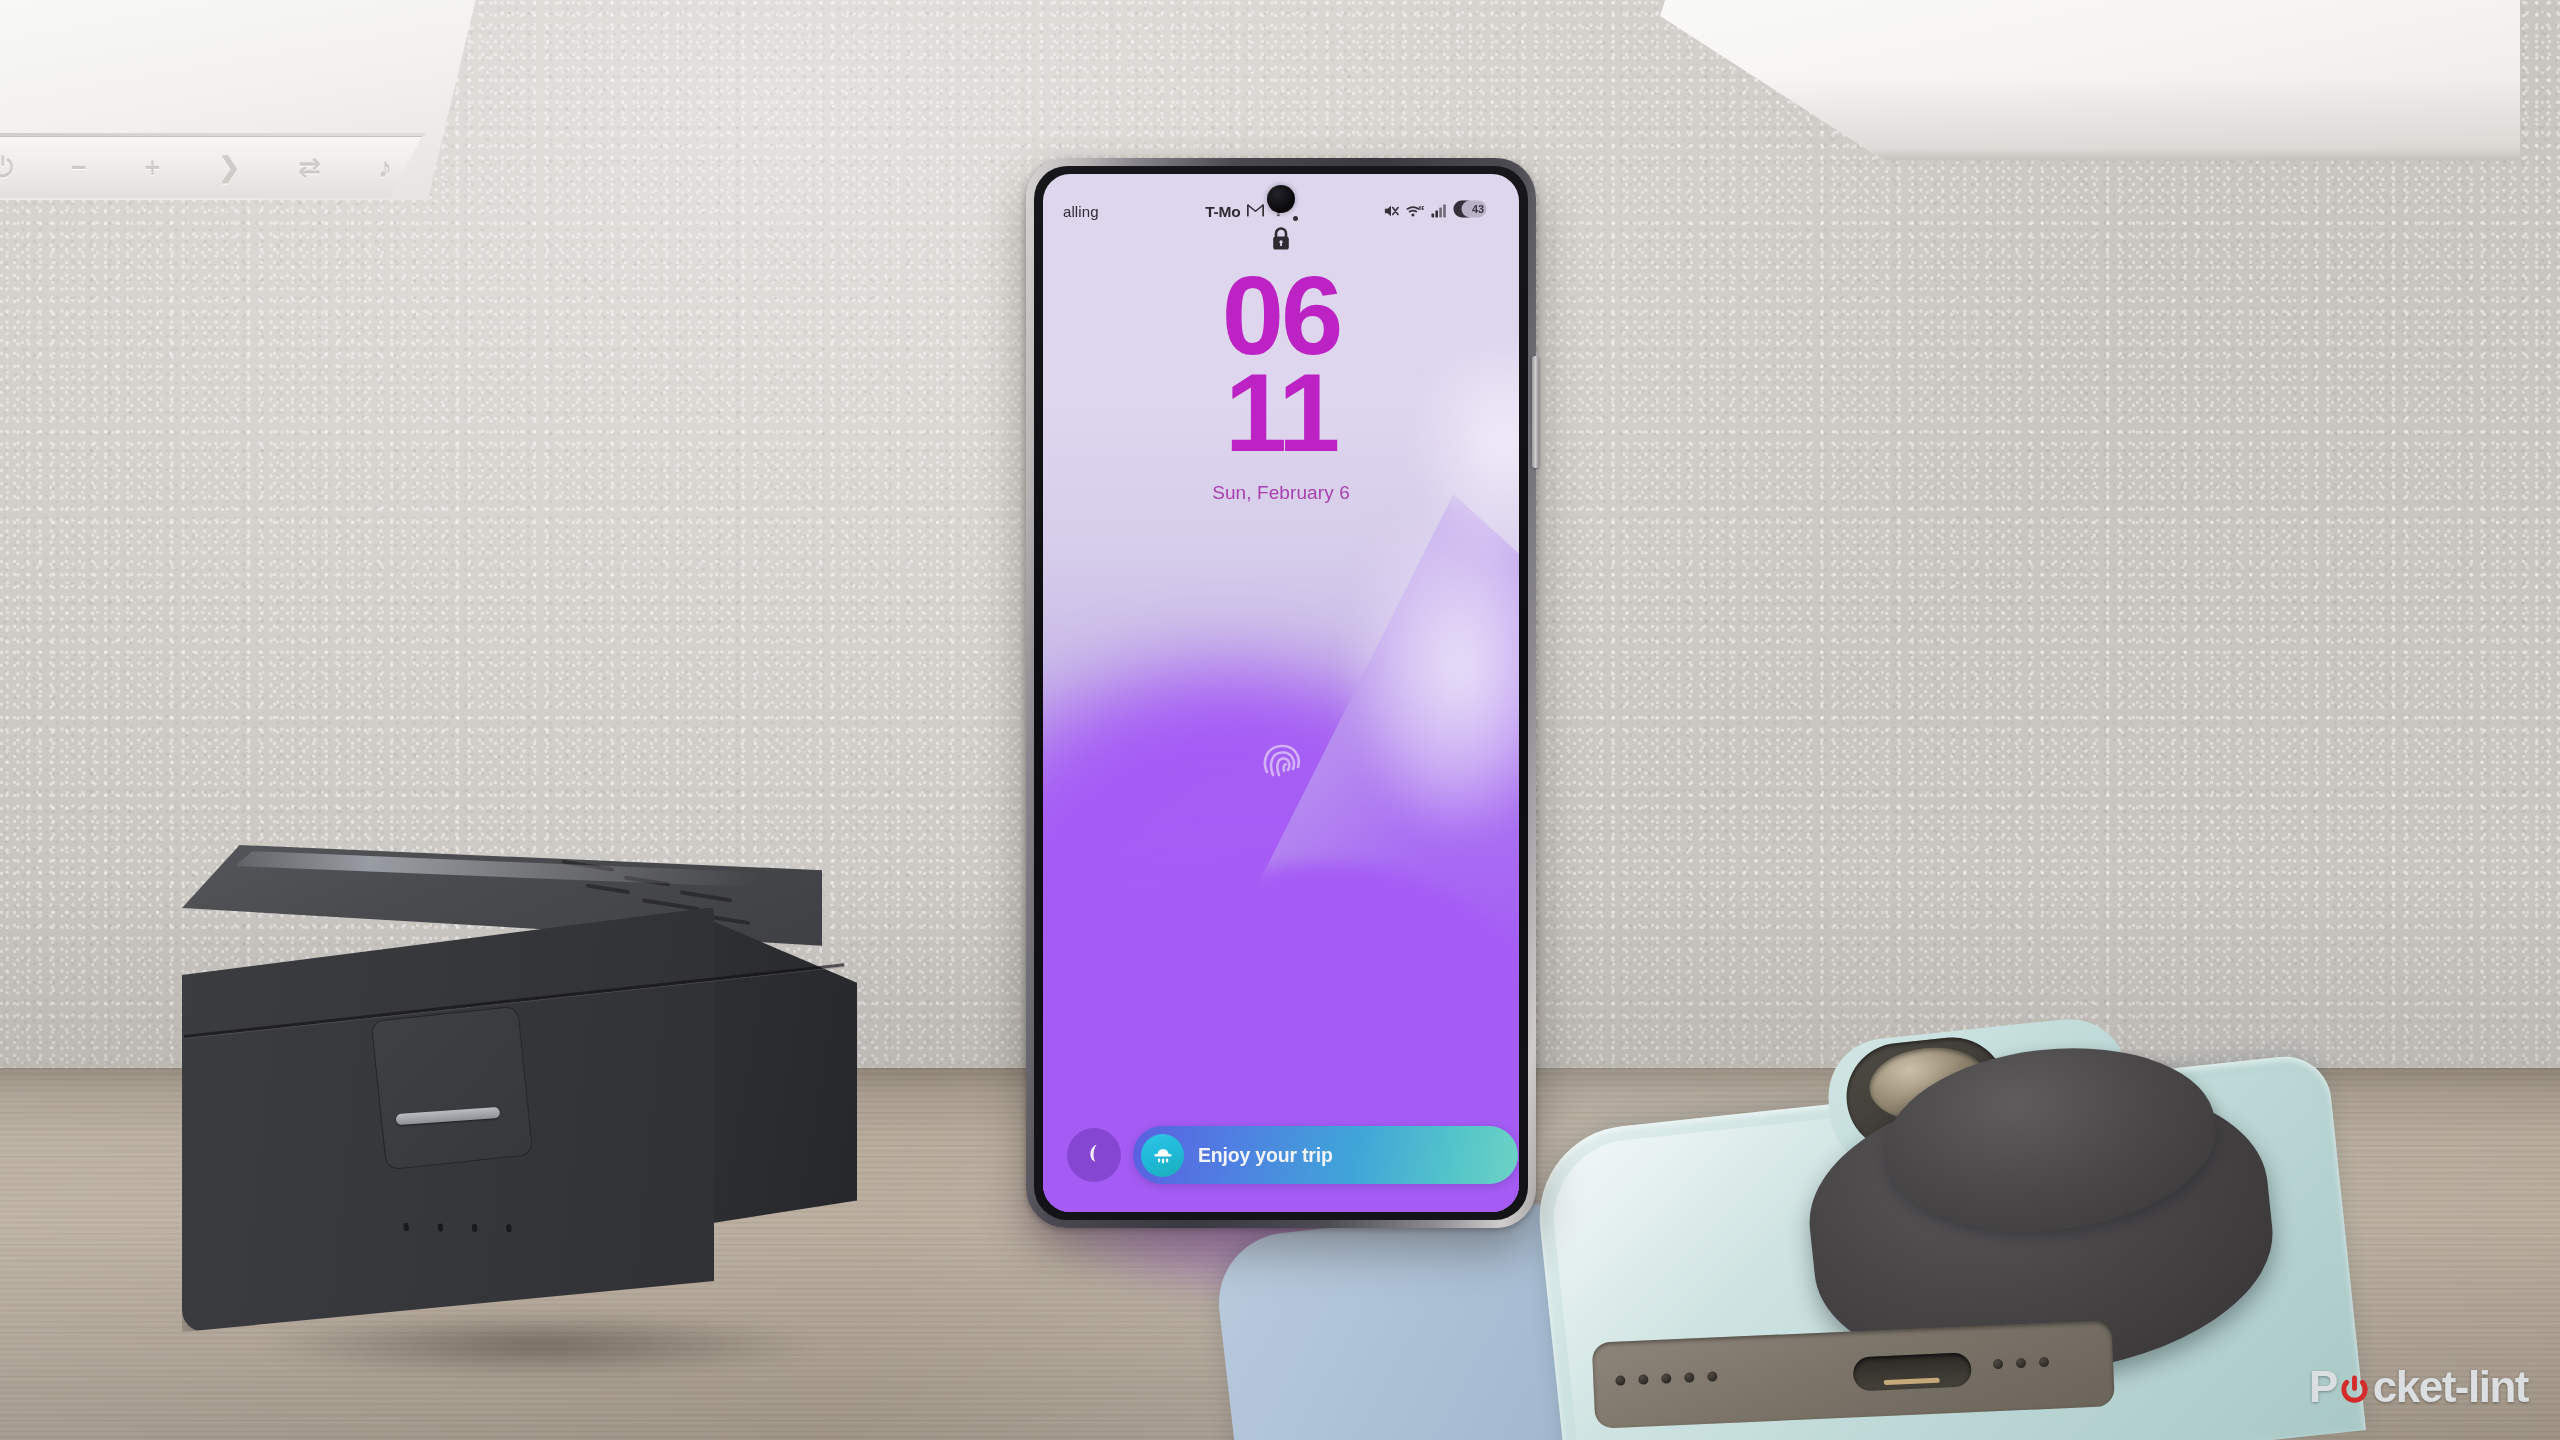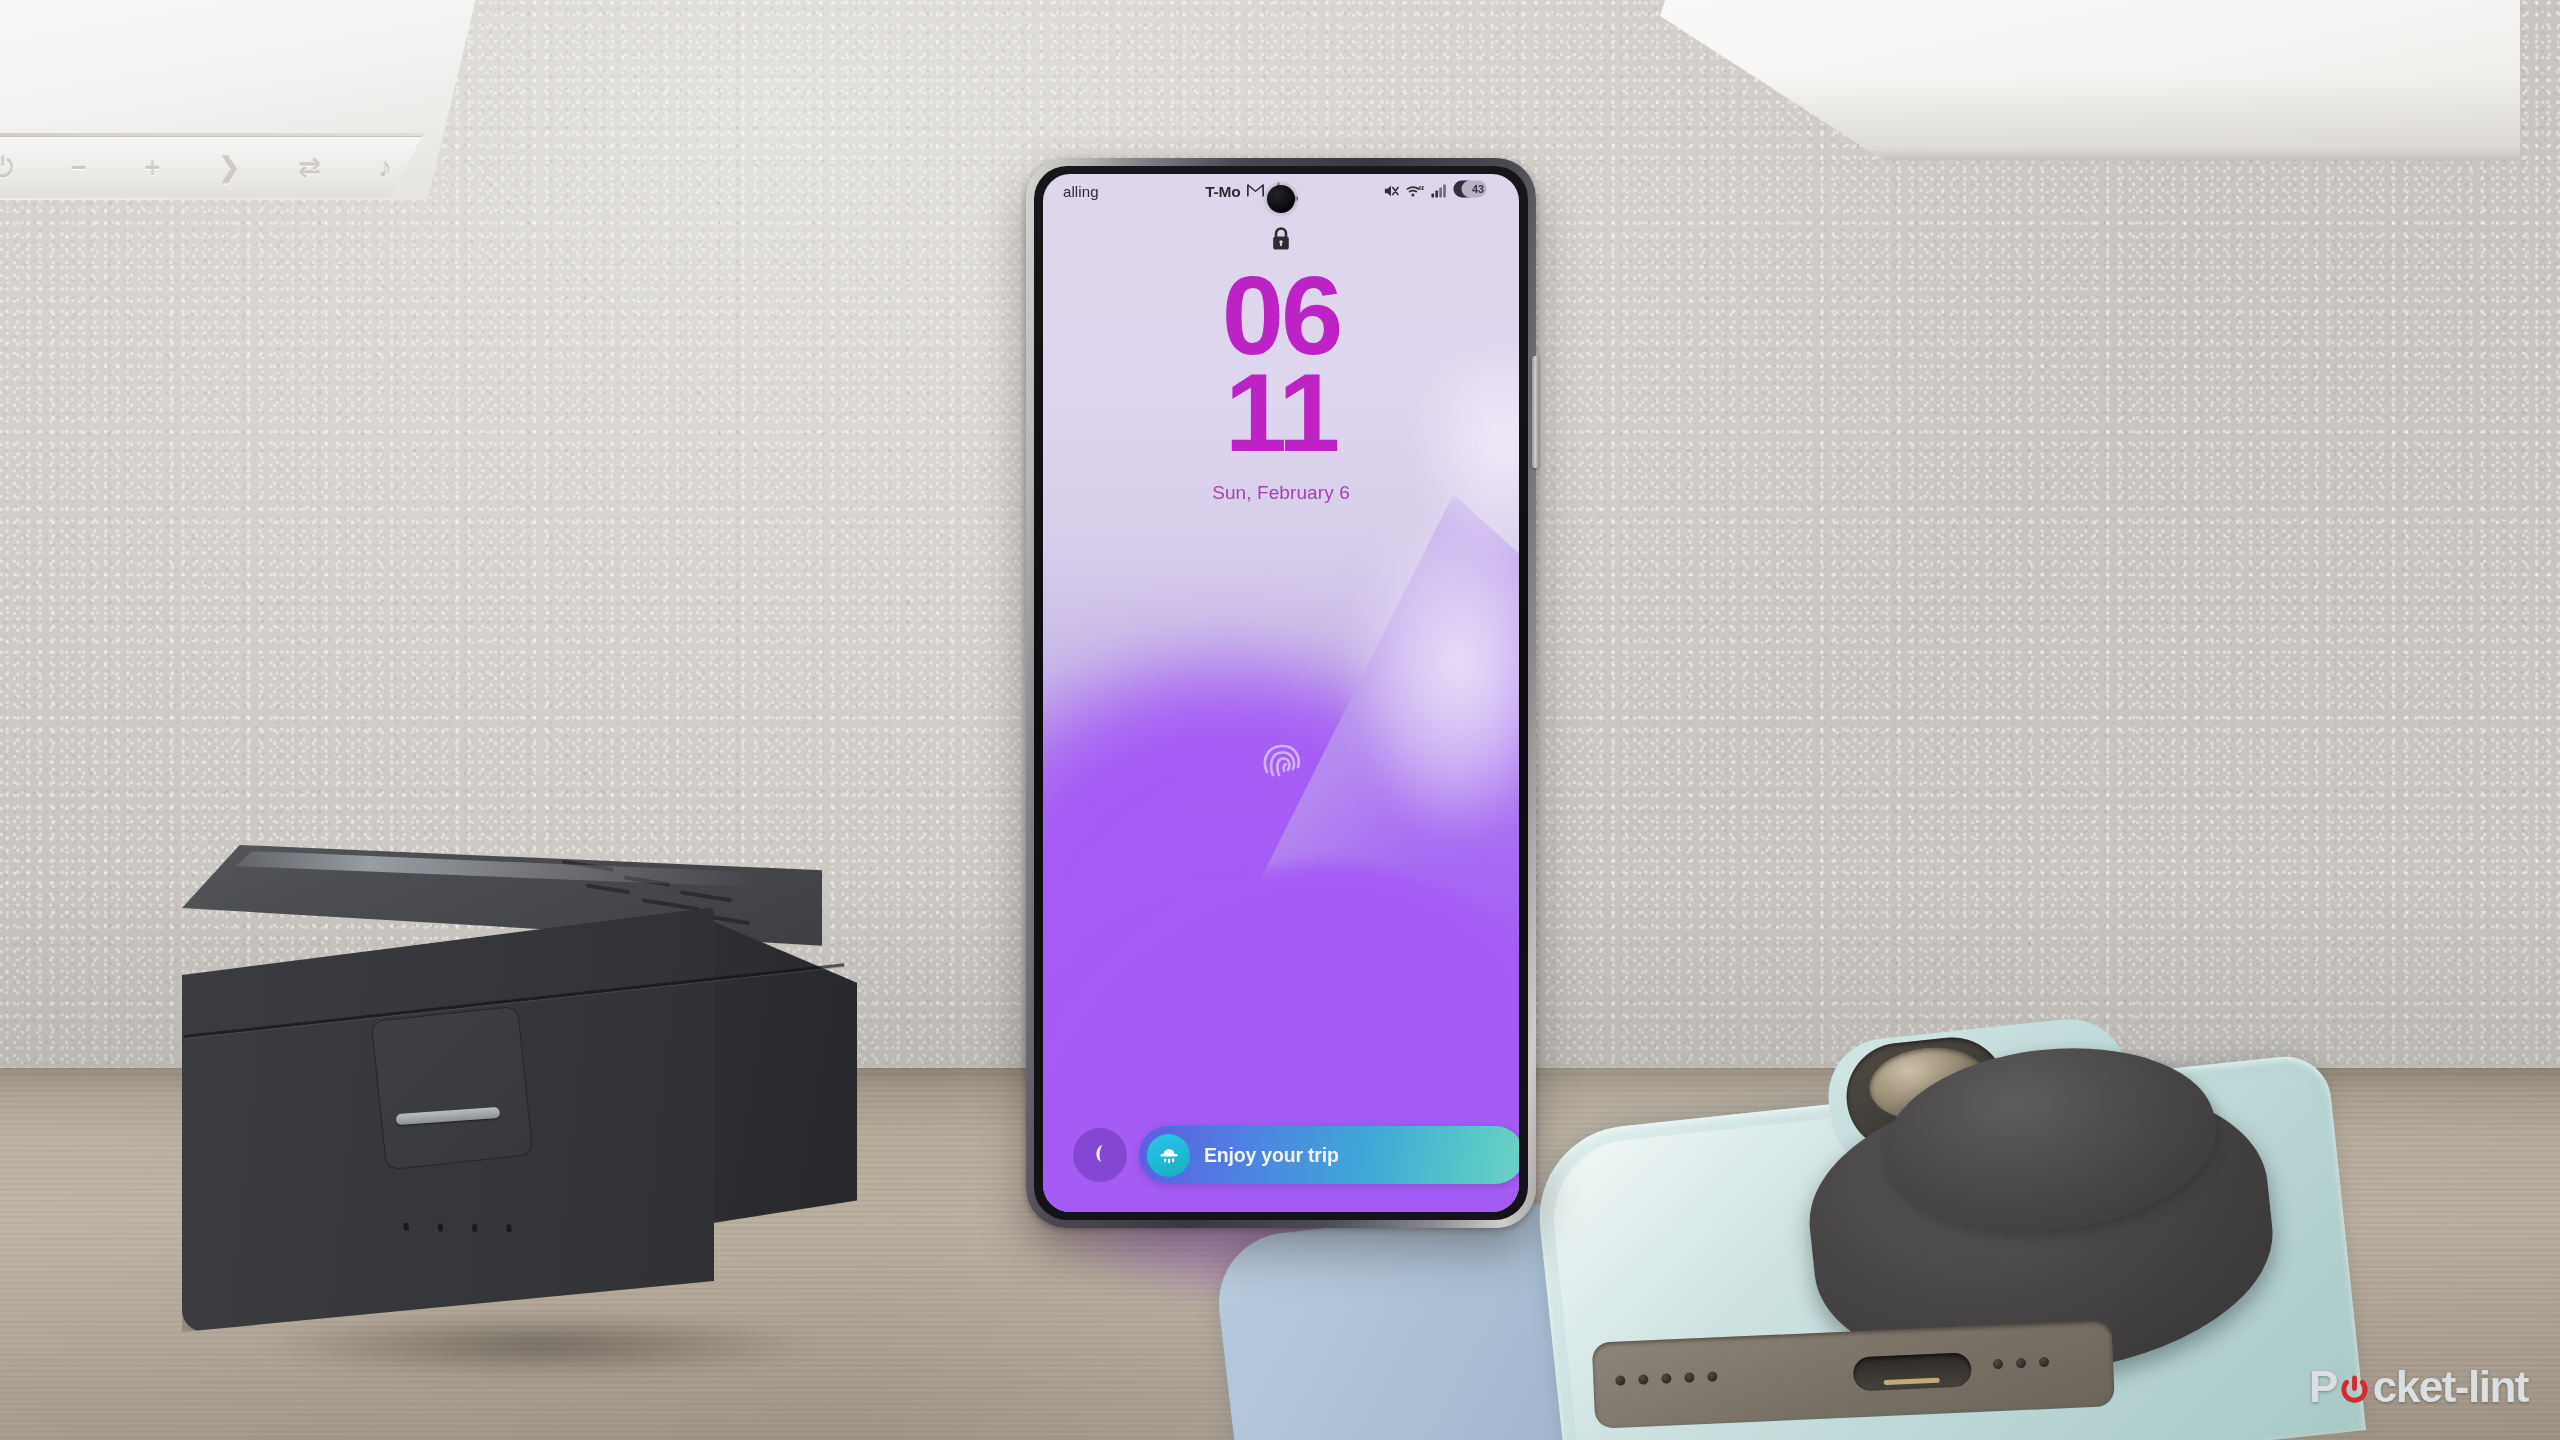--- a/index.html
+++ b/index.html
@@ -145,21 +145,21 @@
     clip-path:polygon(0 100%, 62% 0, 100% 28%, 100% 100%); filter:blur(13px); }
   .wp-light { position:absolute; left:250px; top:300px; width:270px; height:480px;
     background:radial-gradient(ellipse 150px 230px at 62% 40%,
       rgba(235,228,248,.95) 0%, rgba(228,218,246,.55) 45%, rgba(225,215,245,0) 78%);
     filter:blur(14px); }
   .wp-glow-tr { position:absolute; left:300px; top:180px; width:230px; height:300px;
     background:radial-gradient(ellipse 130px 170px at 70% 30%, rgba(245,240,252,.8) 0%, rgba(240,234,250,0) 72%);
     filter:blur(12px); }
 
   
-  .statusbar { position:absolute; left:0; top:2px; width:464px; height:30px;
+  .statusbar { position:absolute; left:0; top:22px; width:464px; height:30px;
     display:flex; align-items:center; padding:0 20px; }
   .sb-left { font-size:15px; color:#2e2b33; font-weight:500; letter-spacing:.1px; }
   .sb-mid { flex:1; display:flex; align-items:flex-end; justify-content:center; gap:7px;
     margin-left:22px; }
   .sb-carrier { font-size:15.5px; color:#2c2930; font-weight:700; letter-spacing:-.2px; }
   .sb-dot { width:5px; height:5px; border-radius:50%; background:#33303a; }
   .sb-right { display:flex; align-items:flex-end; gap:7px; }
   .ico { display:block; }
   .punch { position:absolute; left:238px; top:11px; transform:translateX(-50%);
     width:28px; height:28px; border-radius:50%;
@@ -169,21 +169,21 @@
   .clock { position:absolute; left:0; top:92px; width:476px; text-align:center;
     color:#bd23c4; font-weight:700; line-height:.90; letter-spacing:-3px; }
   .clock .l1, .clock .l2 { font-size:112px; display:block; }
   .clock .l2 { margin-top:-4px; }
   .datetext { position:absolute; left:0; top:308px; width:476px; text-align:center;
     font-size:19px; color:#a93fb0; font-weight:500; letter-spacing:.1px; }
   .fingerprint { position:absolute; left:238px; top:560px; transform:translateX(-50%);
     opacity:.62; }
 
   
-  .bottomrow { position:absolute; left:8px; bottom:26px; width:561px; height:62px;
+  .bottomrow { position:absolute; left:2px; bottom:26px; width:561px; height:62px;
     display:flex; align-items:center; justify-content:space-between; padding:0 22px; }
   .shortcut { width:54px; height:54px; border-radius:50%;
     background:rgba(96,48,168,.46); display:flex; align-items:center; justify-content:center;
     flex:0 0 auto; }
   .glance { flex:1; height:58px; margin:0 12px; border-radius:29px;
     background:linear-gradient(100deg, #5a5fe0 0%, #4f7fe2 26%, #3fa6d8 58%, #55c6c9 84%, #6ed2c4 100%);
     display:flex; align-items:center; padding-left:8px; gap:14px;
     box-shadow:0 2px 9px rgba(50,30,90,.25); }
   .glance .wico { width:43px; height:43px; border-radius:50%;
     background:linear-gradient(160deg, #2fc5e6 0%, #20b9d8 50%, #19b0b6 100%);

